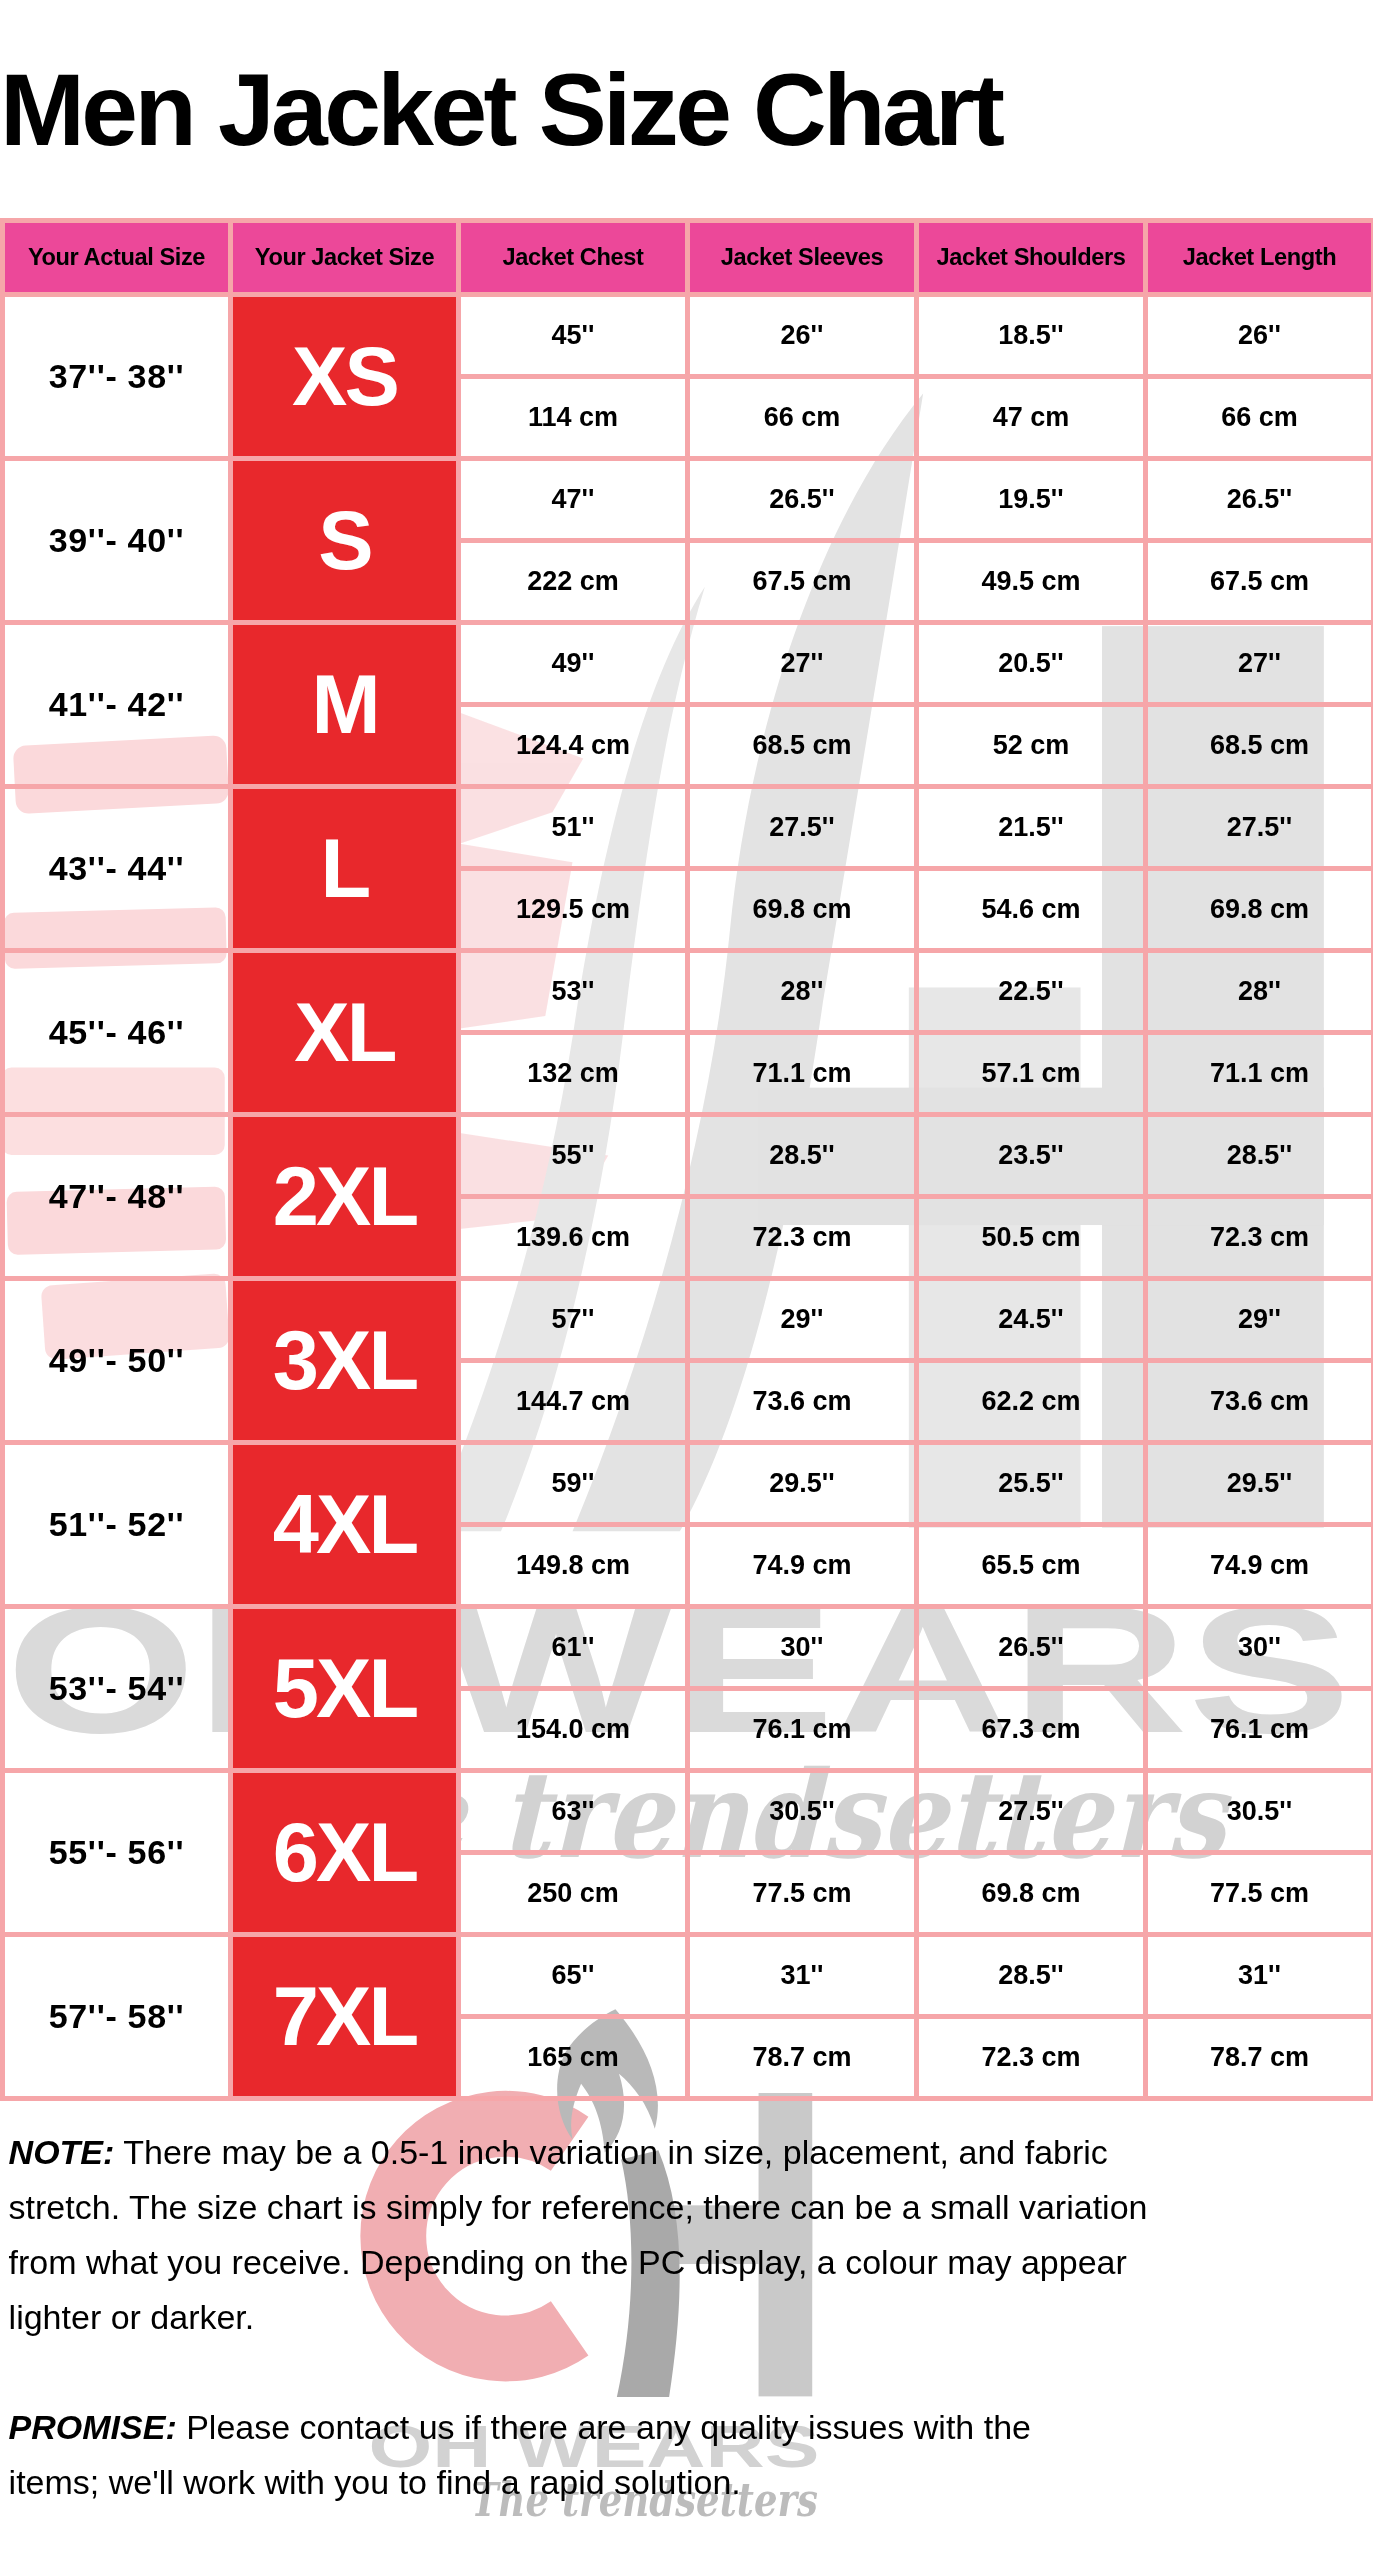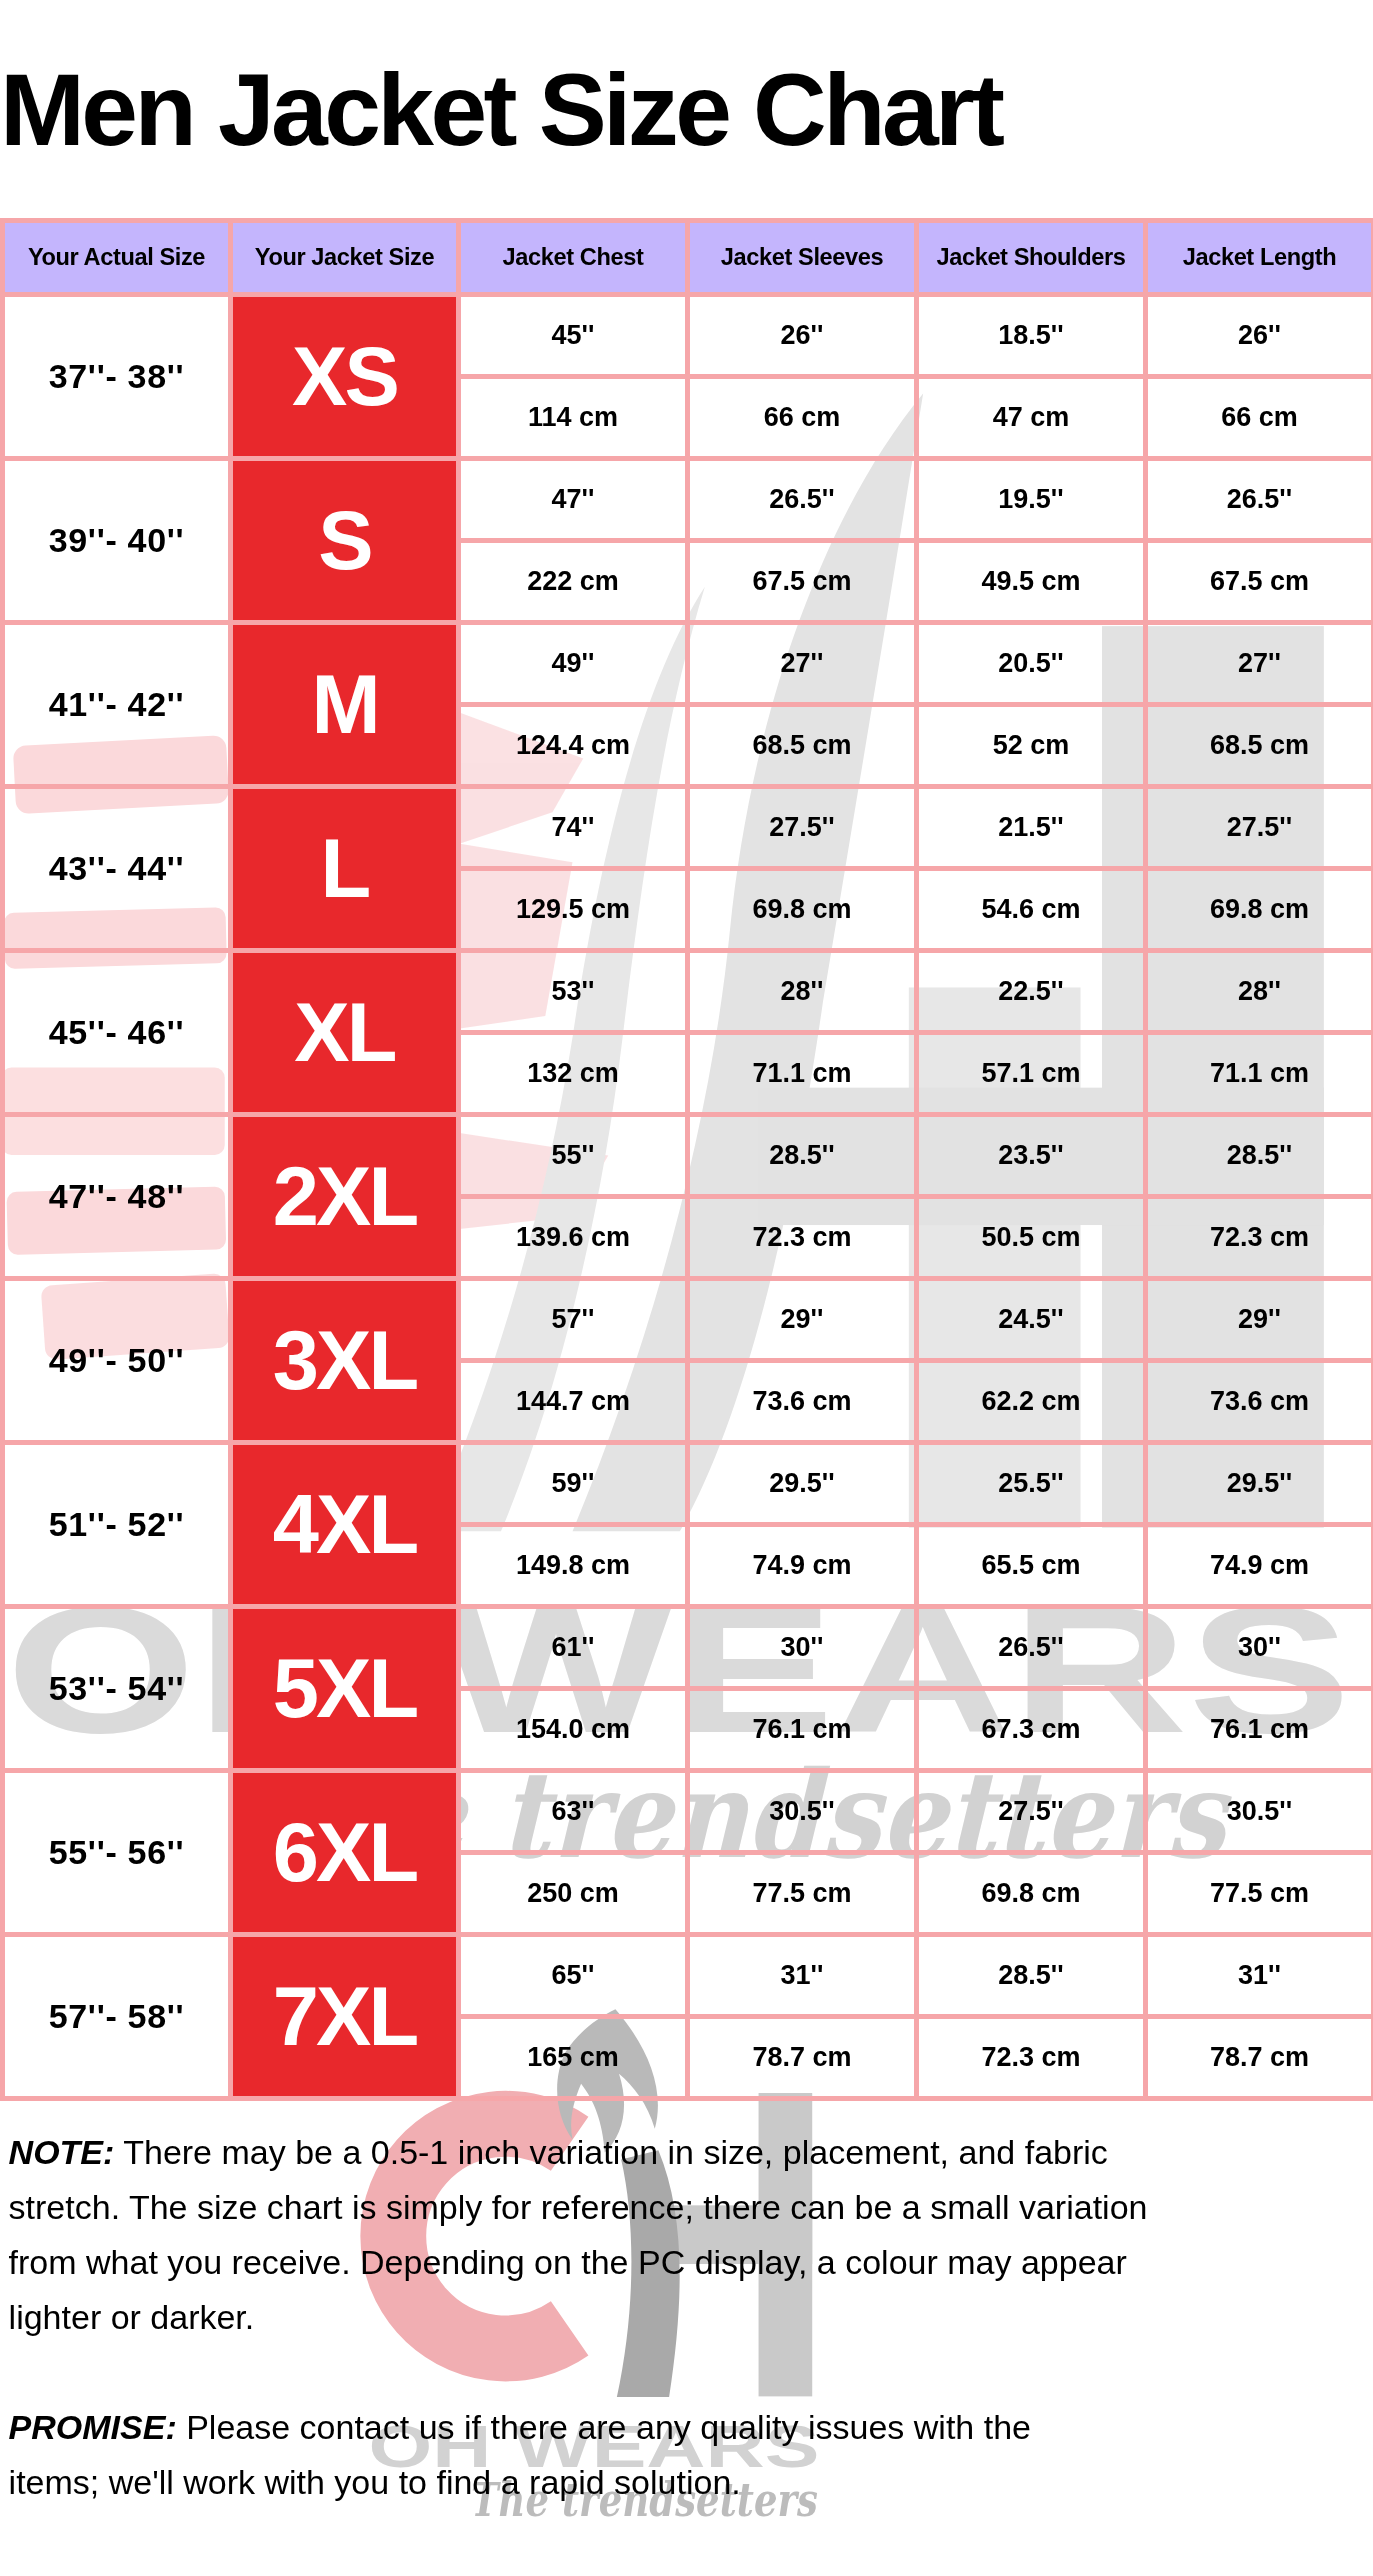--- a/index.html
+++ b/index.html
@@ -14,21 +14,21 @@
   }
   table.size-table{
     position:absolute;left:0;top:218px;width:1371px;z-index:1;
     border-collapse:collapse;table-layout:fixed;background:transparent;
   }
   .size-table th,.size-table td{
     border:5.7px solid #f6a6a9;text-align:center;vertical-align:middle;padding:0;
     overflow:hidden;
   }
   .size-table thead th{
-    background:#c4b5fd;height:69px;font-size:23.6px;font-weight:bold;color:#000;
+    background:#ec4899;height:69px;font-size:23.6px;font-weight:bold;color:#000;
     letter-spacing:-0.4px;
   }
   .size-table td.val{height:77px;font-size:27px;font-weight:bold;background:transparent;}
   .size-table td.actual{font-size:34px;font-weight:bold;background:transparent;letter-spacing:0.7px;}
   .size-table td.size{
     background:#e8282c;font-size:83px;font-weight:700;letter-spacing:-2.9px;color:#ffffff;
   }
   .note-block{
     position:absolute;left:8.6px;top:2091px;width:1166px;z-index:1;
     font-size:34px;line-height:55px;color:#000;
@@ -144,21 +144,21 @@
         </tr>
         <tr>
           <td class="val">124.4 cm</td>
           <td class="val">68.5 cm</td>
           <td class="val">52 cm</td>
           <td class="val">68.5 cm</td>
         </tr>
         <tr>
           <td class="actual" rowspan="2">43''- 44''</td>
           <td class="size" rowspan="2">L</td>
-          <td class="val">74''</td>
+          <td class="val">51''</td>
           <td class="val">27.5''</td>
           <td class="val">21.5''</td>
           <td class="val">27.5''</td>
         </tr>
         <tr>
           <td class="val">129.5 cm</td>
           <td class="val">69.8 cm</td>
           <td class="val">54.6 cm</td>
           <td class="val">69.8 cm</td>
         </tr>

